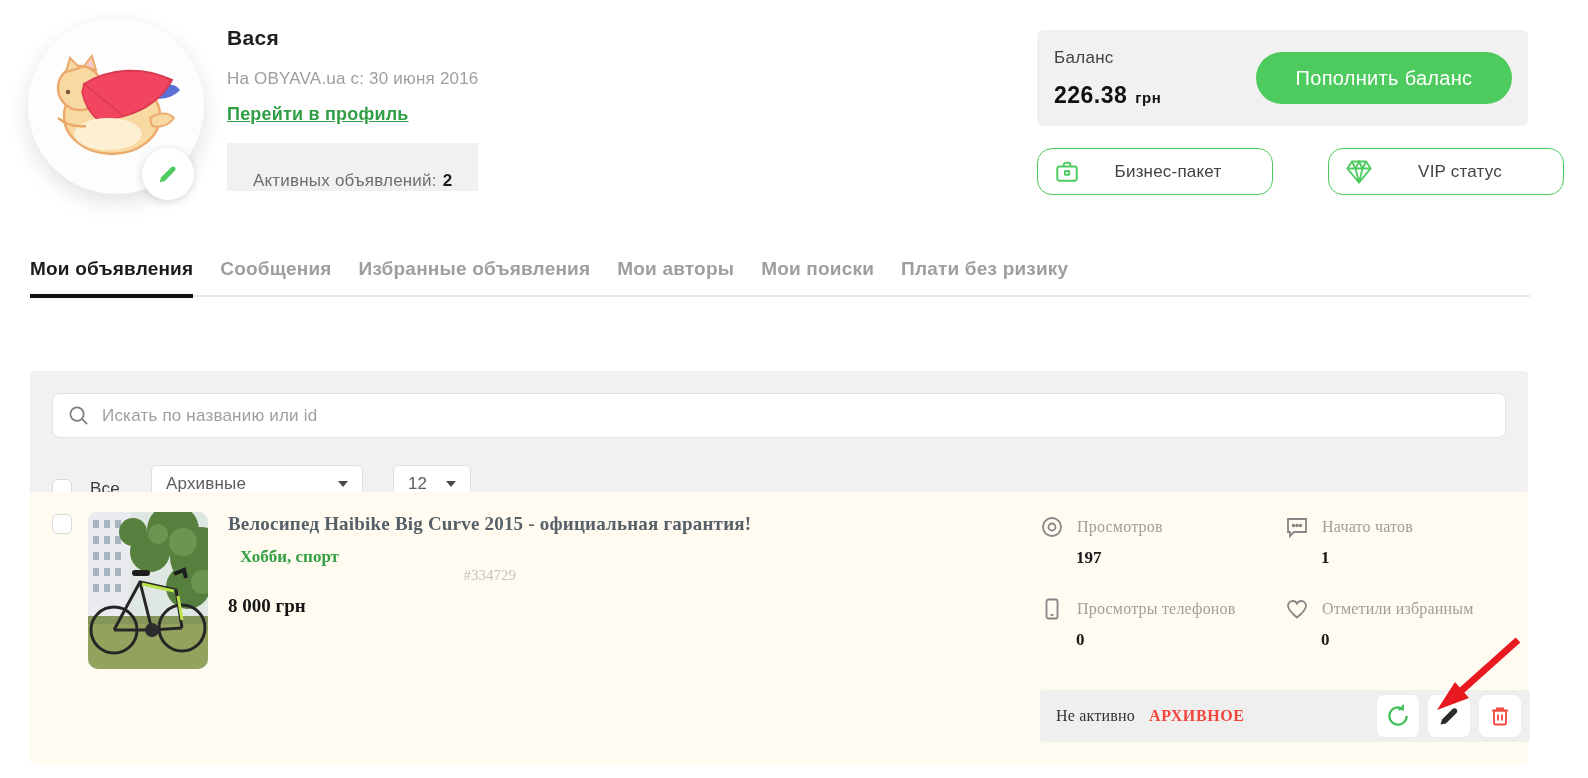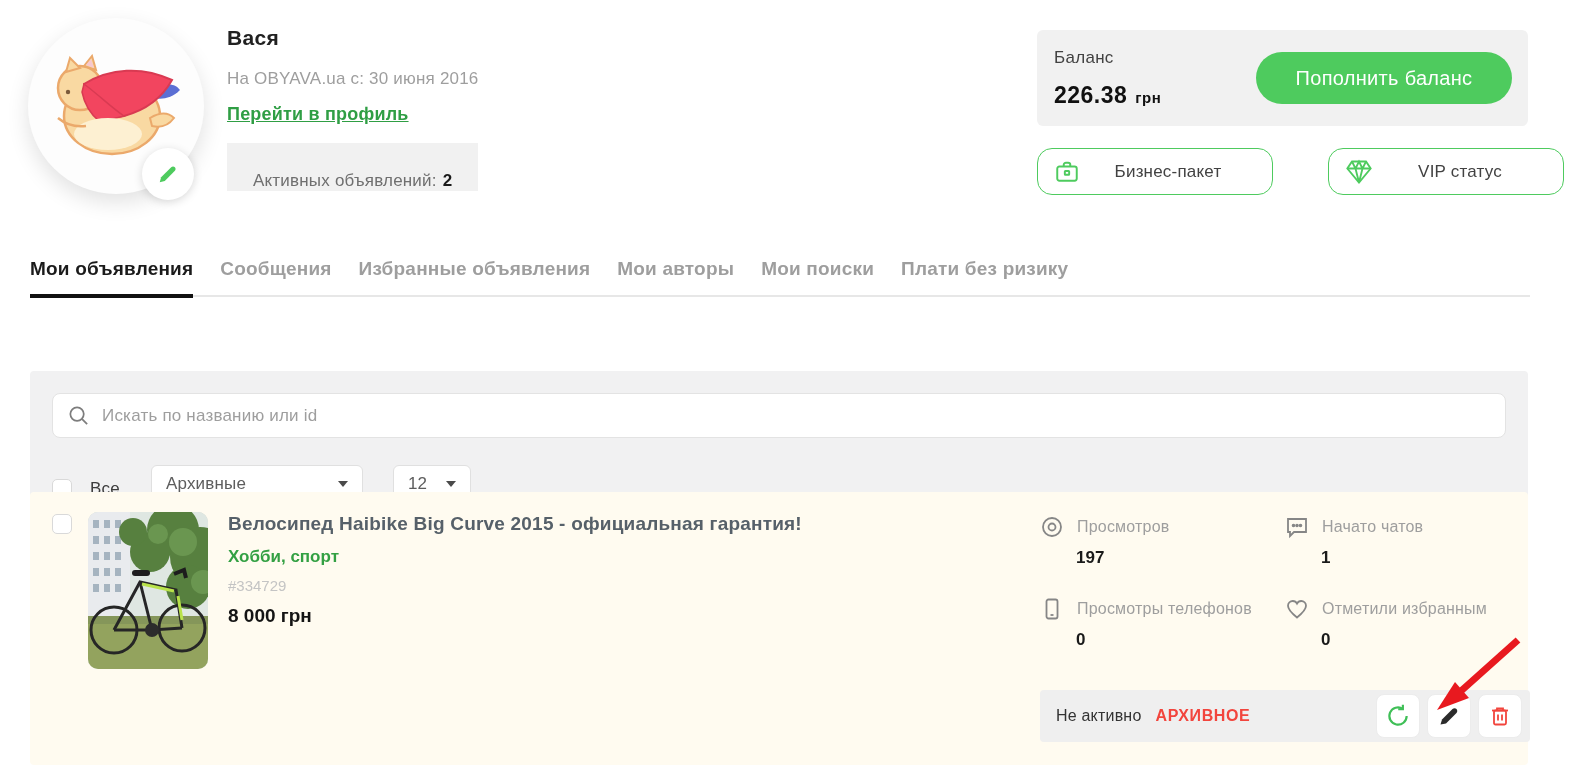--- a/index.html
+++ b/index.html
@@ -96,31 +96,31 @@
     position:relative; top:-5px;
   }
   .dd-status { width:212px; margin-left:31px; }
   .dd-perpage { width:78px; margin-left:30px; }
   .caret { width:0; height:0; border-left:5px solid transparent; border-right:5px solid transparent;
     border-top:6px solid #4a4a4a; }
 
   
   .listing-card {
     position:absolute; left:30px; top:492px; width:1498px; height:273px;
-    background:#fffbf0; border-radius:4px;
+    background:#fffbf0; border-radius:4px;font-family:Liberation Serif, serif;
   }
   .listing-check { position:absolute; left:22px; top:22px; }
   .thumb {
     position:absolute; left:58px; top:20px; width:120px; height:157px;
     border-radius:10px; overflow:hidden; background:#cfd8cf;
   }
   .listing-info { position:absolute; left:198px; top:21px; }
   .listing-title { font-size:19px; font-weight:700; color:#566069; letter-spacing:.2px; }
-  .listing-category { margin-top:12px; font-size:17px; font-weight:600; color:#33a043; cursor:pointer; }
-  .listing-id { margin-top:10px; font-size:15px; color:#c4c4c4; }
+  .listing-category { margin-top:12px; font-size:17px; font-weight:600; color:#33a043; cursor:pointer;margin-left:12px; }
+  .listing-id { margin-top:0; font-size:15px; color:#c4c4c4;text-align:center; }
   .listing-price { margin-top:11px; font-size:19px; font-weight:800; color:#141414; }
 
   .stat { position:absolute; }
   .stat-head { display:flex; align-items:center; gap:13px; }
   .stat-label { font-size:16px; color:#9e9e9e; letter-spacing:.2px; white-space:nowrap; }
   .stat-value { margin:9px 0 0 36px; font-size:17px; font-weight:700; color:#1a1a1a; }
   .stat-1 { left:1010px; top:23px; }
   .stat-2 { left:1255px; top:23px; }
   .stat-3 { left:1010px; top:105px; }
   .stat-4 { left:1255px; top:105px; }

